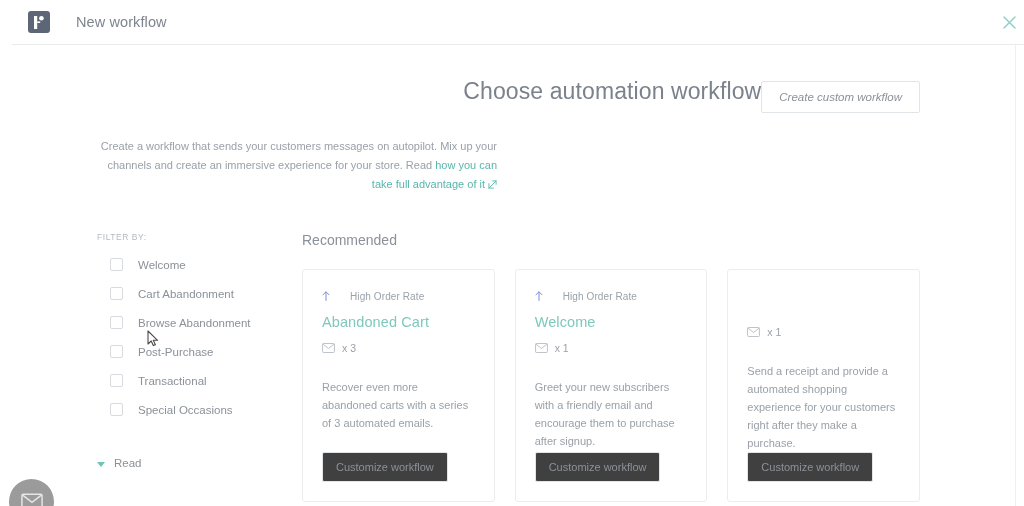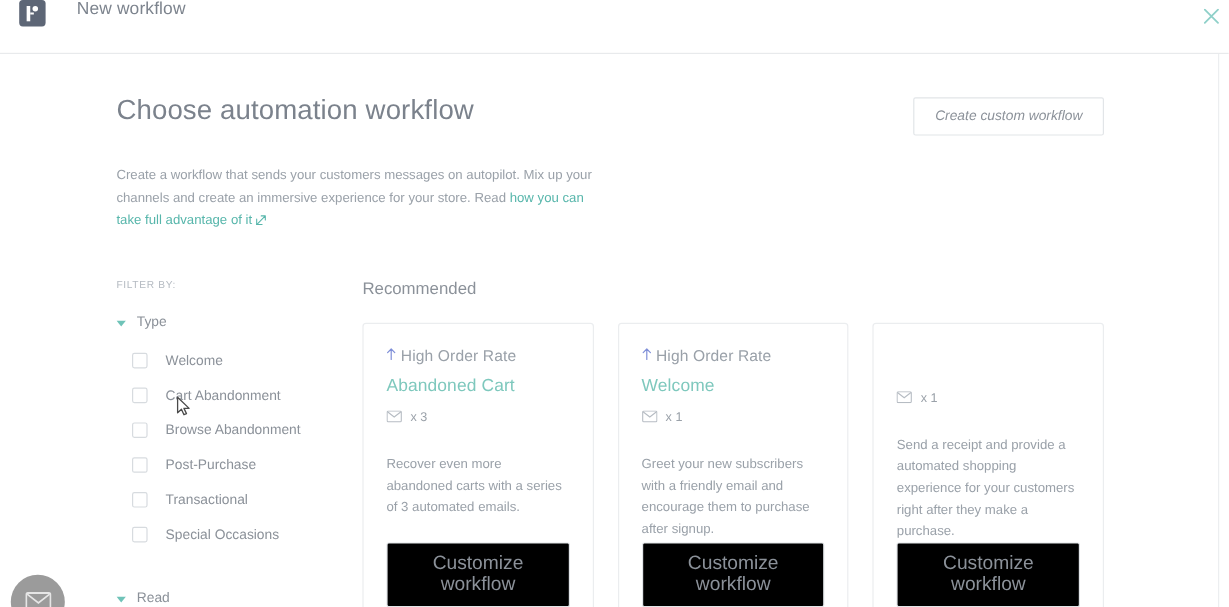--- a/index.html
+++ b/index.html
@@ -14,24 +14,25 @@
     font-family: "Liberation Sans", sans-serif;
     -webkit-font-smoothing: antialiased;
   }
 
   
   .topbar {
     height: 45px;
     box-sizing: border-box;
     border-bottom: 1px solid #e8eaec;
     display: flex;
-    align-items: flex-start;
+    align-items: center;
     padding: 0 2px 0 16px;
     background: #ffffff;
     position: relative;
+    margin-left: 12px;
   }
   .logo-box {
     width: 22px;
     height: 22px;
     border-radius: 3px;
     background: #5d6676;
     display: flex;
     align-items: center;
     justify-content: center;
     flex: 0 0 auto;
@@ -77,21 +78,21 @@
   .content {
     padding: 0 0 0 97px;
   }
 
   .head-row {
     display: flex;
     align-items: flex-start;
     padding-top: 32px;
     padding-right: 104px;
   }
-  .head-left { flex: 1 1 auto; }
+  .head-left { flex: 1 1 auto; text-align: right; }
   h1.page-title {
     margin: 0;
     font-size: 23px;
     line-height: 28px;
     font-weight: 400;
     color: #7b828c;
     letter-spacing: .1px;
   }
   .page-sub {
     margin-top: 32px;
@@ -203,23 +204,23 @@
     cursor: pointer;
   }
   .badge {
     display: flex;
     align-items: center;
     height: 12px;
     margin-bottom: 12px;
   }
   .badge.empty { visibility: hidden; }
   .badge-text {
-    font-size: 13px;
+    font-size: 10px;
     color: #9aa1a9;
-    margin-left: 4px;
+    margin-left: 20px;
     letter-spacing: .1px;
   }
   .card-title {
     font-size: 14.5px;
     color: #7ec8bd;
     font-weight: 400;
     letter-spacing: .1px;
     margin: 0;
   }
   .card-meta {
@@ -234,25 +235,25 @@
   }
   .card-desc {
     margin-top: 21px;
     font-size: 11px;
     line-height: 18px;
     color: #9aa1a9;
   }
   .card-btn {
     margin-top: auto;
     align-self: flex-start;
-    background: #000000;
+    background: #404040;
     border: 1px solid #e2e5e8;
     border-radius: 2px;
     color: #8b9199;
-    font-size: 16px;
+    font-size: 11px;
     font-family: "Liberation Sans", sans-serif;
     padding: 8px 13px;
     cursor: pointer;
   }
   .row2 { margin-top: 20px; }
   .card-stub {
     border: 1px solid #ebedef;
     border-radius: 3px;
     background: #fff;
     padding: 20px 19px 0 19px;
@@ -321,28 +322,20 @@
         </div>
       </div>
       <button class="btn-outline">Create custom workflow</button>
     </div>
 
     <div class="split">
 
       <div class="sidebar">
         <div class="filter-label">FILTER BY:</div>
 
-        <div class="filter-group-head">
-          <span class="caret">
-            <svg width="8" height="6" viewBox="0 0 8 6" aria-hidden="true">
-                <path d="M0 0 L8 0 L4 5 Z" fill="#6fc3b8"></path>
-              </svg>
-          </span>
-          <span class="filter-group-title">Type</span>
-        </div>
 
         <div class="checkrow">
           <span class="checkbox"></span>
           <span class="lbl">Welcome</span>
         </div>
         <div class="checkrow">
           <span class="checkbox"></span>
           <span class="lbl">Cart Abandonment</span>
         </div>
         <div class="checkrow">

